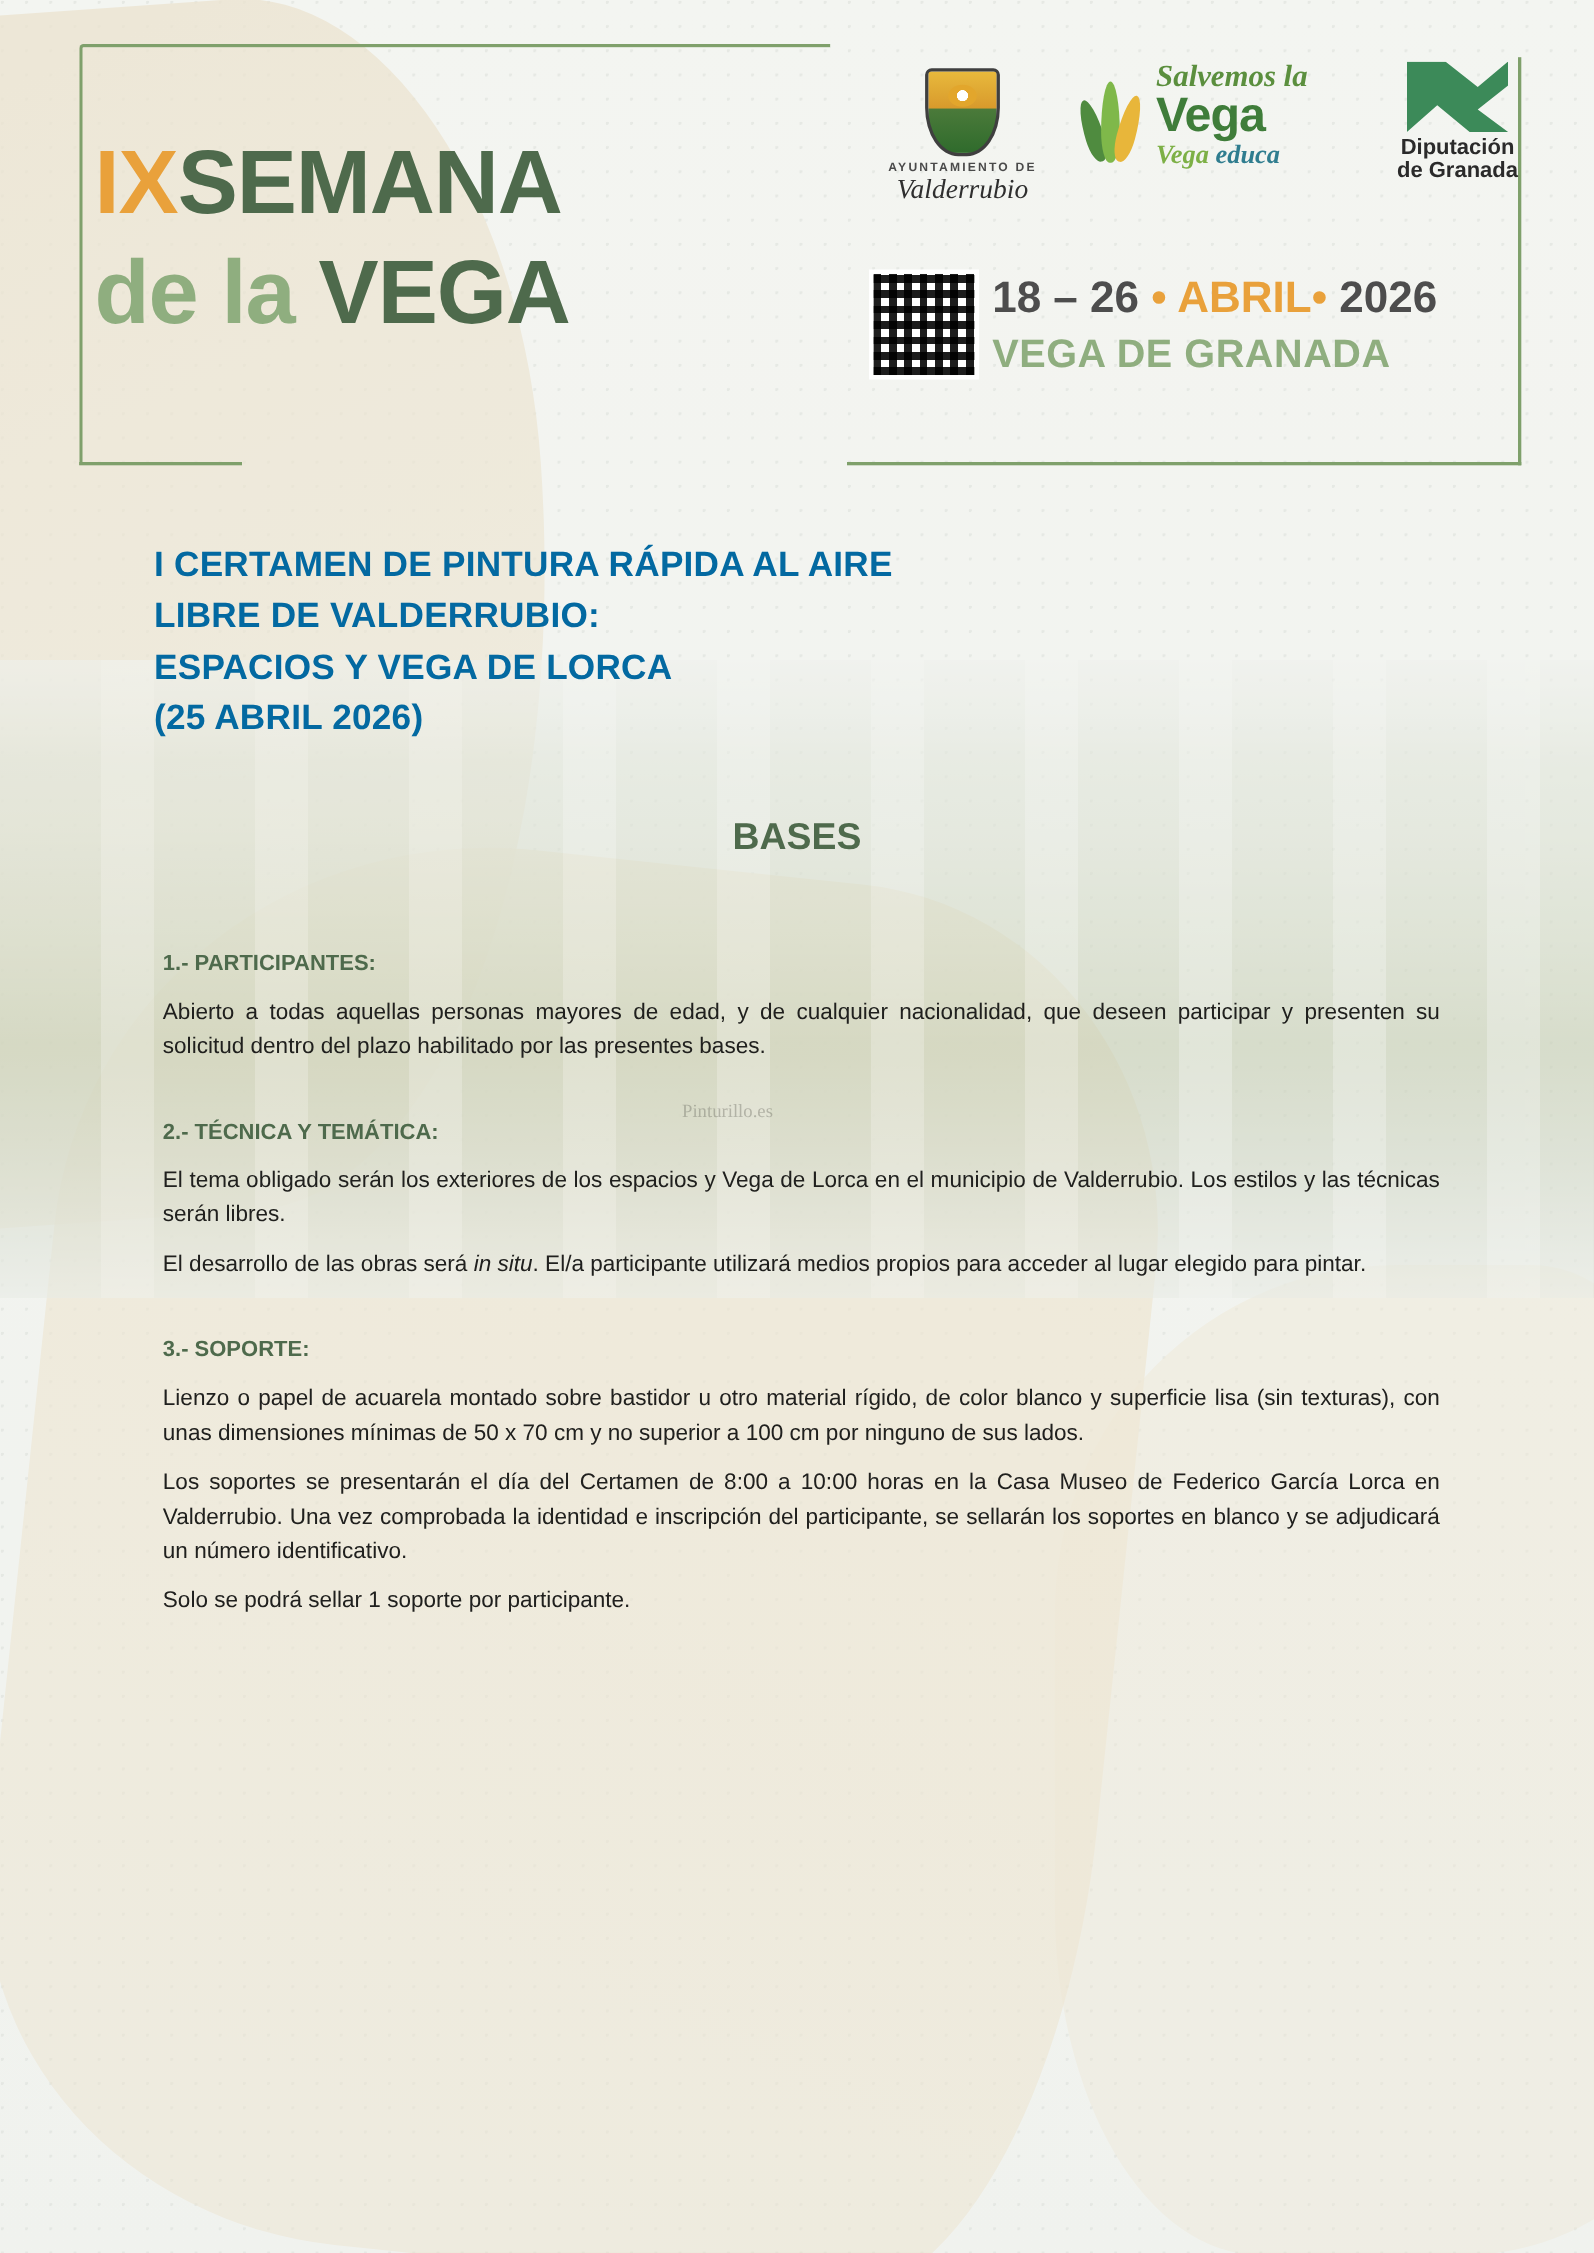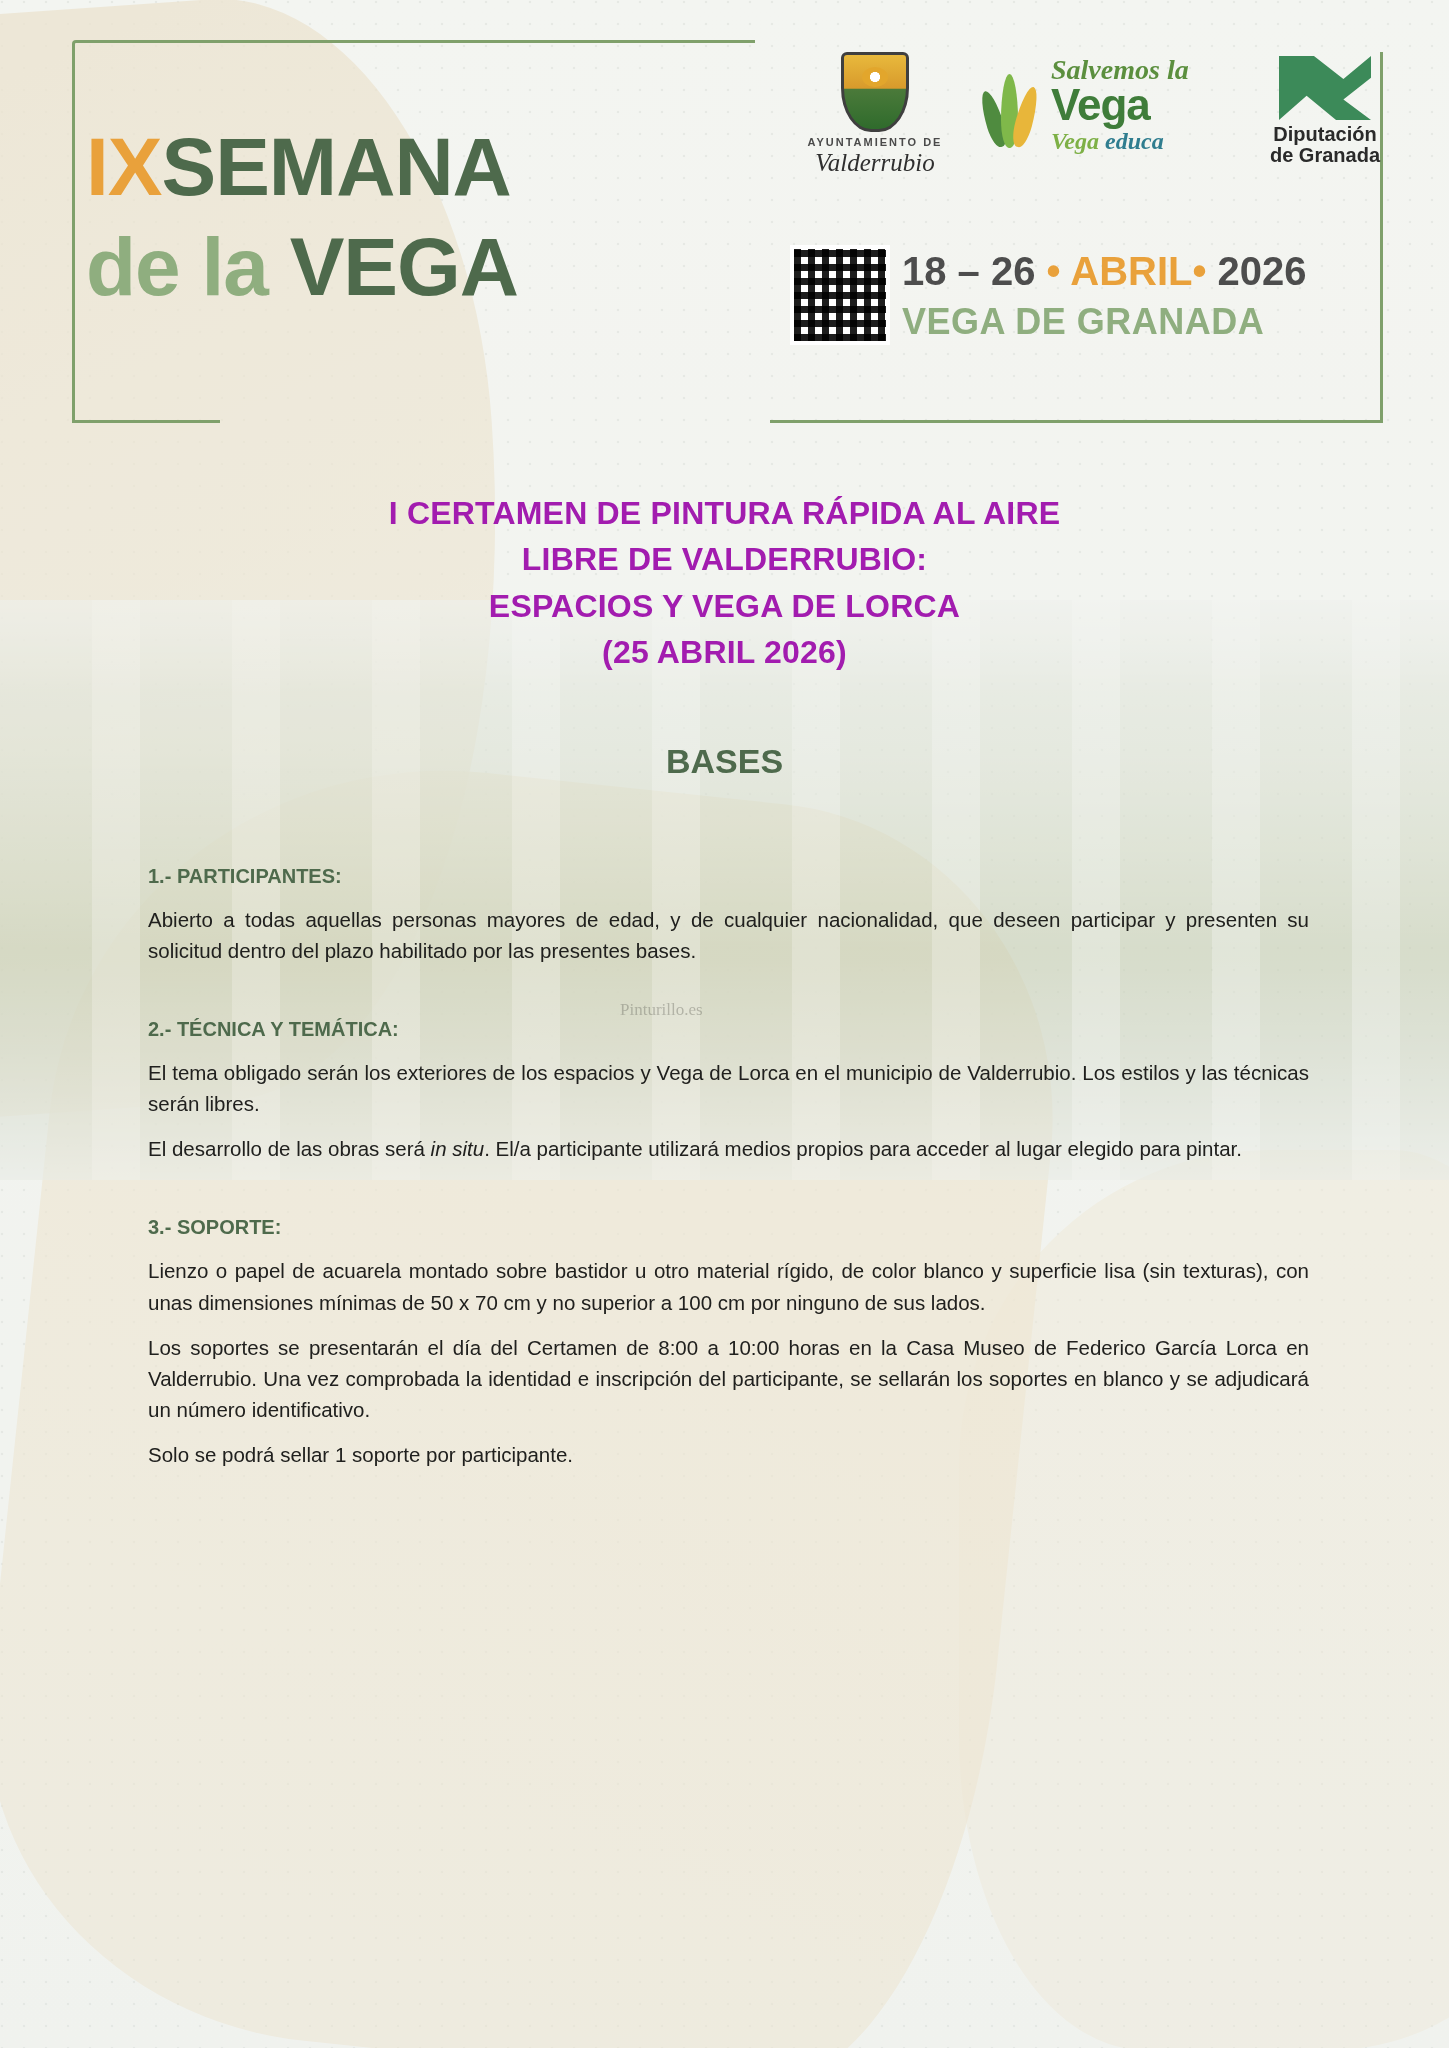--- a/index.html
+++ b/index.html
@@ -143,21 +143,21 @@
   
   #logo-row {
     position: absolute;
     left: 790px; top: 52px;
     width: 590px; height: 160px;
   }
   .logo-box {
     position: absolute;
     text-align: center;
   }
-  #logo-ayto { left: 0; top: 0; width: 170px; }
+  #logo-ayto { left: 0; top: 10px; width: 170px; }
   #shield {
     width: 62px; height: 74px;
     margin: 0 auto 4px;
     background: linear-gradient(180deg, #e8b93c 0%, #d89a2c 45%, #4b7a3a 46%, #2f6b2c 100%);
     border: 3px solid #3f3f3f;
     border-radius: 6px 6px 30px 30px / 6px 6px 44px 44px;
     position: relative;
   }
   #shield::before {
     content: "";
@@ -256,22 +256,21 @@
     font-size: 36px; font-weight: 700; color: #8fae7f;
     letter-spacing: 0.5px;
   }
 
   
   #doc {
     position: relative;
     padding: 60px 140px 0 140px;
   }
   .doc-title {
-    text-align: center;
-    color: #a21caf;
+    color: #0369a1;
     font-size: 32px;
     font-weight: 700;
     line-height: 1.45;
     letter-spacing: 0.2px;
   }
   .doc-bases {
     text-align: center;
     color: #4e6a4c;
     font-size: 34px;
     font-weight: 700;

